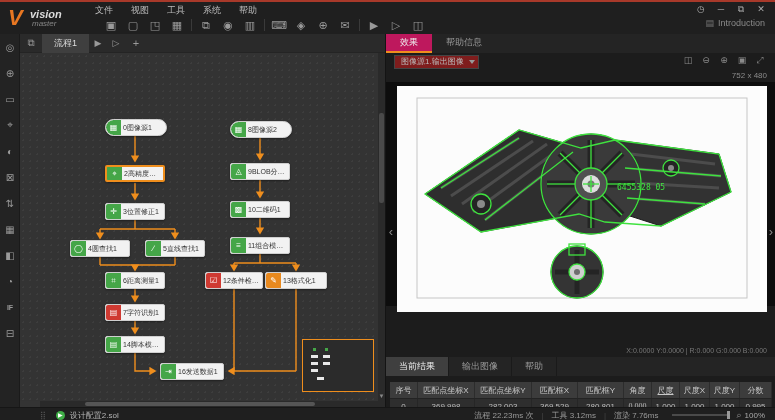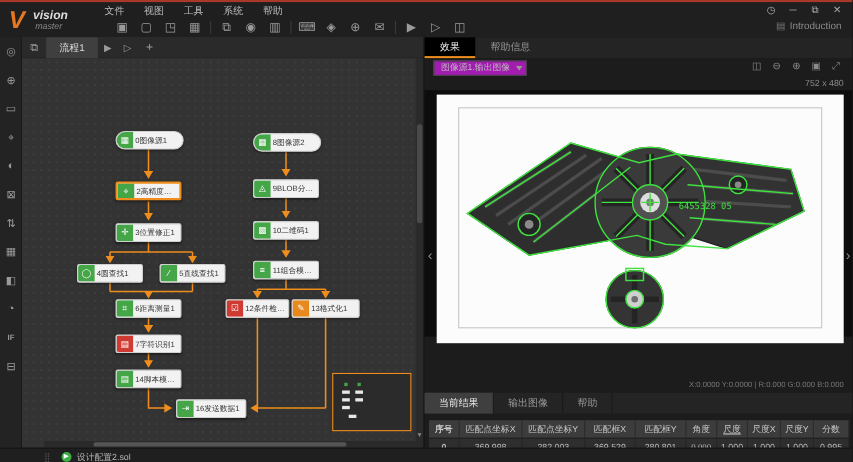--- a/index.html
+++ b/index.html
@@ -54,42 +54,42 @@
   .vscroll { position:absolute; right:0; top:19px; width:7px; height:348px; background:#2a2a2a; }
   .vthumb { position:absolute; right:1px; top:60px; width:5px; height:90px; background:#4a4a4a; border-radius:2px; }
   .varrow { position:absolute; right:0; bottom:0; width:7px; height:10px; color:#888; font-size:6px; text-align:center; line-height:10px; }
   .hscroll { position:absolute; left:20px; top:367px; width:358px; height:6px; background:#2a2a2a; }
   .hthumb { position:absolute; left:45px; top:1px; width:230px; height:4px; background:#555; border-radius:2px; }
 
   
   .rpanel { position:absolute; left:385px; top:32px; width:390px; height:373px; background:#1c1c1c; border-left:1px solid #141414; }
   .rtabs { position:absolute; left:0; top:0; width:390px; height:19px; background:#242424; display:flex; }
   .rtab { color:#999; font-size:9px; height:19px; line-height:17px; padding:0 14px; }
-  .rtab.act { background:#000000; color:#eee; border-bottom:2px solid #ef8e1d; }
+  .rtab.act { background:#be185d; color:#eee; border-bottom:2px solid #ef8e1d; }
   .srcrow { position:absolute; left:0; top:19px; width:390px; height:18px; background:#1c1c1c; }
-  .srcdd { position:absolute; left:8px; top:2px; height:14px; background:#a21caf; border:1px solid #444; color:#bbb;
+  .srcdd { position:absolute; left:8px; top:2px; height:14px; background:#7f1d1d; border:1px solid #444; color:#bbb;
            font-size:8px; line-height:12px; padding:0 14px 4px 6px; }
   .srcdd .caret { position:absolute; right:3px; top:4px; width:0; height:0; border-left:3px solid transparent; border-right:3px solid transparent; border-top:4px solid #999; }
   .viewtools { position:absolute; right:6px; top:21px; display:flex; }
   .vt { color:#8a8a8a; font-size:9px; width:18px; text-align:center; }
   .resline { position:absolute; right:8px; top:37px; color:#8a8a8a; font-size:8px; }
   .viewport { position:absolute; left:0; top:48px; width:390px; height:224px; background:#0d0d0d; }
   .whiteimg { position:absolute; left:11px; top:4px; width:370px; height:226px; background:#fcfcfc; }
   .chev { position:absolute; top:142px; color:#8a8a8a; font-size:13px; width:10px; text-align:center; }
   .chev.l { left:0; } .chev.r { right:0; }
   .coords { position:absolute; right:8px; top:313px; color:#777; font-size:7px; }
   .restabs { position:absolute; left:0; top:323px; width:390px; height:19px; background:#242424; display:flex; }
   .restab { color:#999; font-size:9px; height:19px; line-height:18px; padding:0 13px; border-right:1px solid #1a1a1a; }
   .restab.act { background:#3f3f3f; color:#eee; }
   .rtable { position:absolute; left:4px; top:348px; width:382px; }
   .trow { display:flex; height:16px; }
   .th, .td { font-size:8px; display:flex; align-items:center; justify-content:center; overflow:hidden; white-space:nowrap; }
   .th { background:#3c3c3c; color:#c9c9c9; border-right:1px solid #2c2c2c; }
   .td { background:#2e2e2e; color:#bdbdbd; border-right:1px solid #262626; border-top:1px solid #232323; }
-  .c0{width:28px;font-weight:bold;} .c1{width:57px;} .c2{width:57px;} .c3{width:46px;} .c4{width:46px;}
+  .c0{width:28px;} .c1{width:57px;} .c2{width:57px;} .c3{width:46px;} .c4{width:46px;}
   .c5{width:28px;font-family:Liberation Serif, serif;} .c6{width:28px;text-decoration:underline;} .c7{width:30px;} .c8{width:30px;} .c9{width:32px;}
 
   
   .statusbar { position:absolute; left:0; top:405px; width:775px; height:15px; background:#1f1f1f; border-top:1px solid #161616;
                display:flex; align-items:center; font-size:8px; color:#9a9a9a; }
   .grip { color:#555; font-size:8px; margin-left:40px; }
   .runled { width:9px; height:9px; border-radius:50%; background:#3fae47; color:#fff; font-size:6px; text-align:center; line-height:9px; margin:0 5px 0 10px; }
   .solname { color:#b5b5b5; }
   .stats { margin-left:auto; display:flex; align-items:center; }
   .stat { margin:0 8px; }
@@ -425,15 +425,27 @@
         <span class="td c9">0.995</span>
       </div>
     </div>
 
   </div>
 
   <div class="statusbar">
     <span class="grip">⣿</span>
     <span class="runled">▶</span>
     <span class="solname">设计配置2.sol</span>
+    <span class="stats">
+      <span class="stat">流程 22.23ms 次</span>
+      <span class="sbar-sep">|</span>
+      <span class="stat">工具 3.12ms</span>
+      <span class="sbar-sep">|</span>
+      <span class="stat">渲染 7.76ms</span>
+      <span class="zoomslider">
+          <span class="knob"></span>
+        </span>
+      <span class="mag">⌕</span>
+      <span class="zoomval">100%</span>
+    </span>
   </div>
 
 </div>
 
 </body></html>

